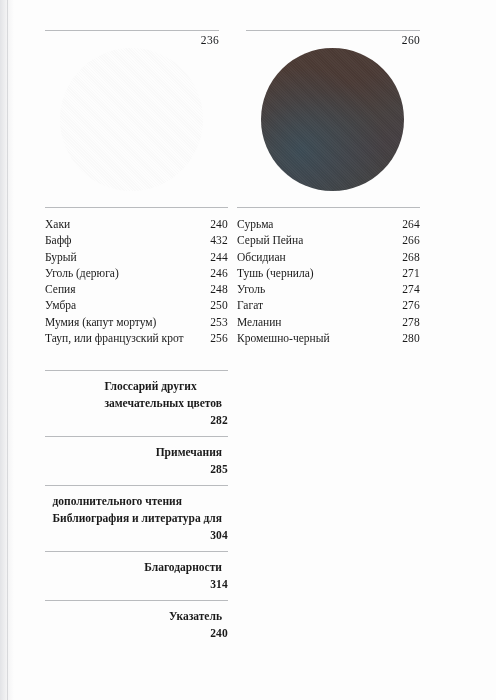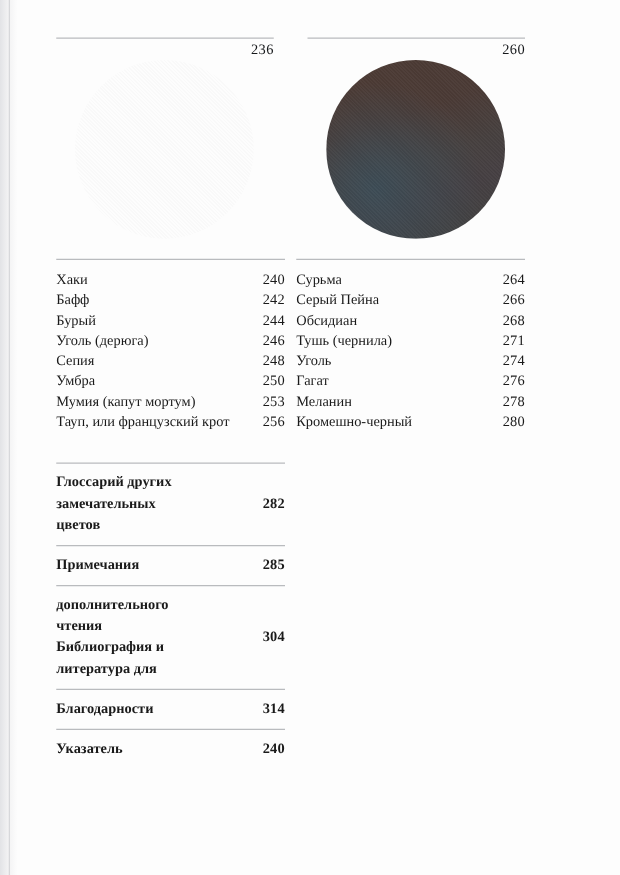--- a/index.html
+++ b/index.html
@@ -139,23 +139,24 @@
     top: 370px;
     width: 183px;
   }
   .bm-item { position: relative; }
   .bm-rule {
     height: 1px;
     background: #b9bbbe;
   }
   .bm-body {
     display: flex;
-    align-items: center;
+    align-items: flex-end;
     padding: 7px 0 7px 0;
     min-height: 15px;
+    flex-direction: column;
   }
   .bm-text {
     font-weight: bold;
     font-size: 11.5px;
     line-height: 17px;
     flex: 1 1 auto;
     padding-right: 6px;
   }
   .bm-pg {
     font-weight: bold;
@@ -197,21 +198,21 @@
       <div class="col-rule"></div>
 
       <div class="entry">
         <span class="title">Хаки</span>
         <span class="spacer"></span>
         <span class="pg">240</span>
       </div>
       <div class="entry">
         <span class="title">Бафф</span>
         <span class="spacer"></span>
-        <span class="pg">242</span>
+        <span class="pg">432</span>
       </div>
       <div class="entry">
         <span class="title">Бурый</span>
         <span class="spacer"></span>
         <span class="pg">244</span>
       </div>
       <div class="entry">
         <span class="title">Уголь (дерюга)</span>
         <span class="spacer"></span>
         <span class="pg">246</span>

